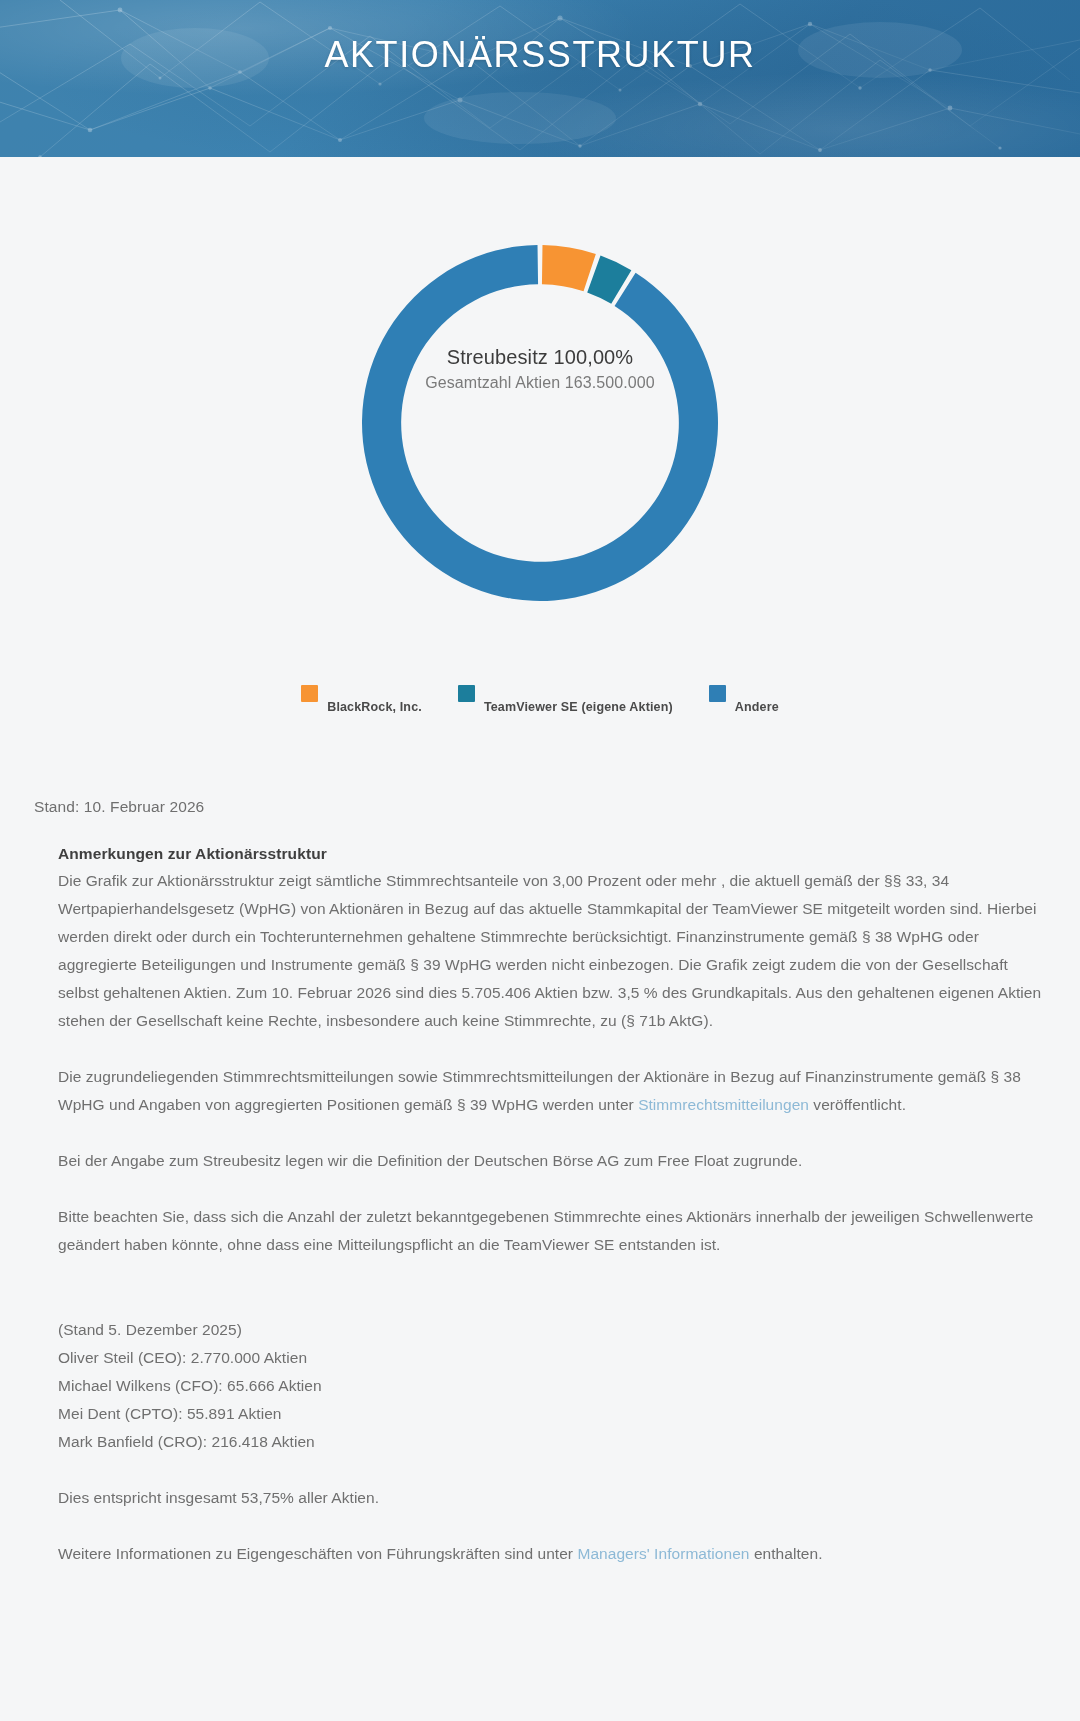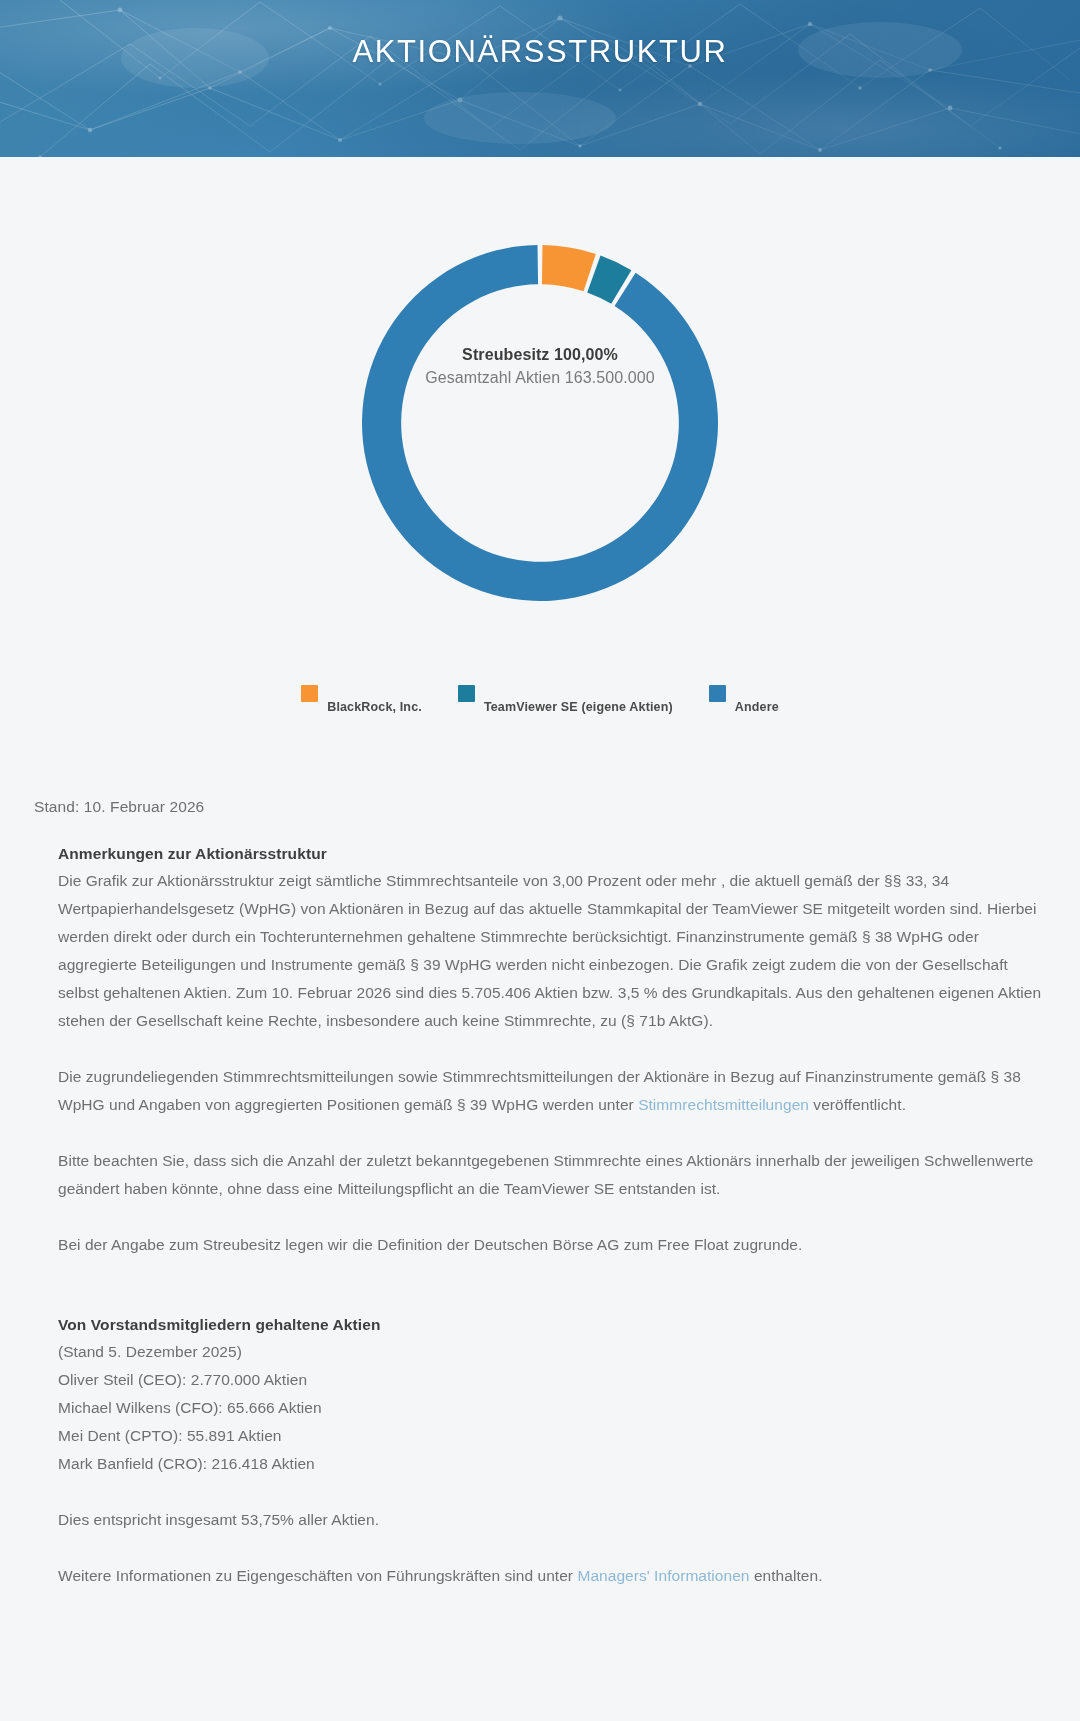--- a/index.html
+++ b/index.html
@@ -40,21 +40,21 @@
       radial-gradient(ellipse 50% 60% at 78% 82%, rgba(255,255,255,.10), rgba(255,255,255,0) 60%),
       radial-gradient(ellipse 70% 90% at 52% 50%, rgba(20,70,110,.18), rgba(20,70,110,0) 70%);
     pointer-events: none;
   }
   .hero-title {
     position: absolute;
     left: 0; right: 0;
     top: 34px;
     text-align: center;
     color: #ffffff;
-    font-size: 31px;
+    font-size: 36px;
     letter-spacing: 1.6px;
     font-weight: 400;
     text-shadow: 0 1px 3px rgba(0,0,0,.18);
   }
 
   
   .chart-section {
     width: 1080px;
     padding: 66px 0 0 0;
     background: #f5f6f7;
@@ -67,22 +67,22 @@
   }
   .donut-svg { display: block; width: 400px; height: 400px; }
   .donut-center {
     position: absolute;
     left: 0; right: 0;
     top: 123px;
     text-align: center;
     pointer-events: none;
   }
   .center-main {
-    font-size: 16px;
-    font-weight: bold;
+    font-size: 20px;
+    font-weight: normal;
     color: #3c3c3c;
     letter-spacing: .1px;
     margin-bottom: 5px;
   }
   .center-sub {
     font-size: 16px;
     font-weight: 400;
     color: #7a7a7a;
     letter-spacing: .1px;
   }
@@ -247,29 +247,28 @@
 <div class="content">
 
   <div class="stand-line">Stand: 10. Februar 2026</div>
 
   <div class="block">
     <div class="block-head">Anmerkungen zur Aktionärsstruktur</div>
     <p class="para">Die Grafik zur Aktionärsstruktur zeigt sämtliche Stimmrechtsanteile von 3,00 Prozent oder mehr , die aktuell gemäß der §§ 33, 34 Wertpapierhandelsgesetz (WpHG) von Aktionären in Bezug auf das aktuelle Stammkapital der TeamViewer SE mitgeteilt worden sind. Hierbei werden direkt oder durch ein Tochterunternehmen gehaltene Stimmrechte berücksichtigt. Finanzinstrumente gemäß § 38 WpHG oder aggregierte Beteiligungen und Instrumente gemäß § 39 WpHG werden nicht einbezogen. Die Grafik zeigt zudem die von der Gesellschaft selbst gehaltenen Aktien. Zum 10. Februar 2026 sind dies 5.705.406 Aktien bzw. 3,5 % des Grundkapitals. Aus den gehaltenen eigenen Aktien stehen der Gesellschaft keine Rechte, insbesondere auch keine Stimmrechte, zu (§ 71b AktG).</p>
 
     <p class="para"><span>Die zugrundeliegenden Stimmrechtsmitteilungen sowie Stimmrechtsmitteilungen der Aktionäre in Bezug auf Finanzinstrumente gemäß § 38 WpHG und Angaben von aggregierten Positionen gemäß § 39 WpHG werden unter </span><a class="link">Stimmrechtsmitteilungen</a><span> veröffentlicht.</span></p>
 
+    <p class="para">Bei der Angabe zum Streubesitz legen wir die Definition der Deutschen Börse AG zum Free Float zugrunde.</p>
+
     <p class="para">Bitte beachten Sie, dass sich die Anzahl der zuletzt bekanntgegebenen Stimmrechte eines Aktionärs innerhalb der jeweiligen Schwellenwerte geändert haben könnte, ohne dass eine Mitteilungspflicht an die TeamViewer SE entstanden ist.</p>
-
-    <p class="para">Bei der Angabe zum Streubesitz legen wir die Definition der Deutschen Börse AG zum Free Float zugrunde.</p>
   </div>
 
   <div class="spacer-lg"></div>
 
   <div class="block" style="margin-top:0">
-    <div class="block-head">Von Vorstandsmitgliedern gehaltene Aktien</div>
     <div class="roster">
       <div class="roster-line">(Stand 5. Dezember 2025)</div>
       <div id="board-root">
           <div class="roster-line">Oliver Steil (CEO): 2.770.000 Aktien</div>
           <div class="roster-line">Michael Wilkens (CFO): 65.666 Aktien</div>
           <div class="roster-line">Mei Dent (CPTO): 55.891 Aktien</div>
           <div class="roster-line">Mark Banfield (CRO): 216.418 Aktien</div>
         </div>
     </div>
 

